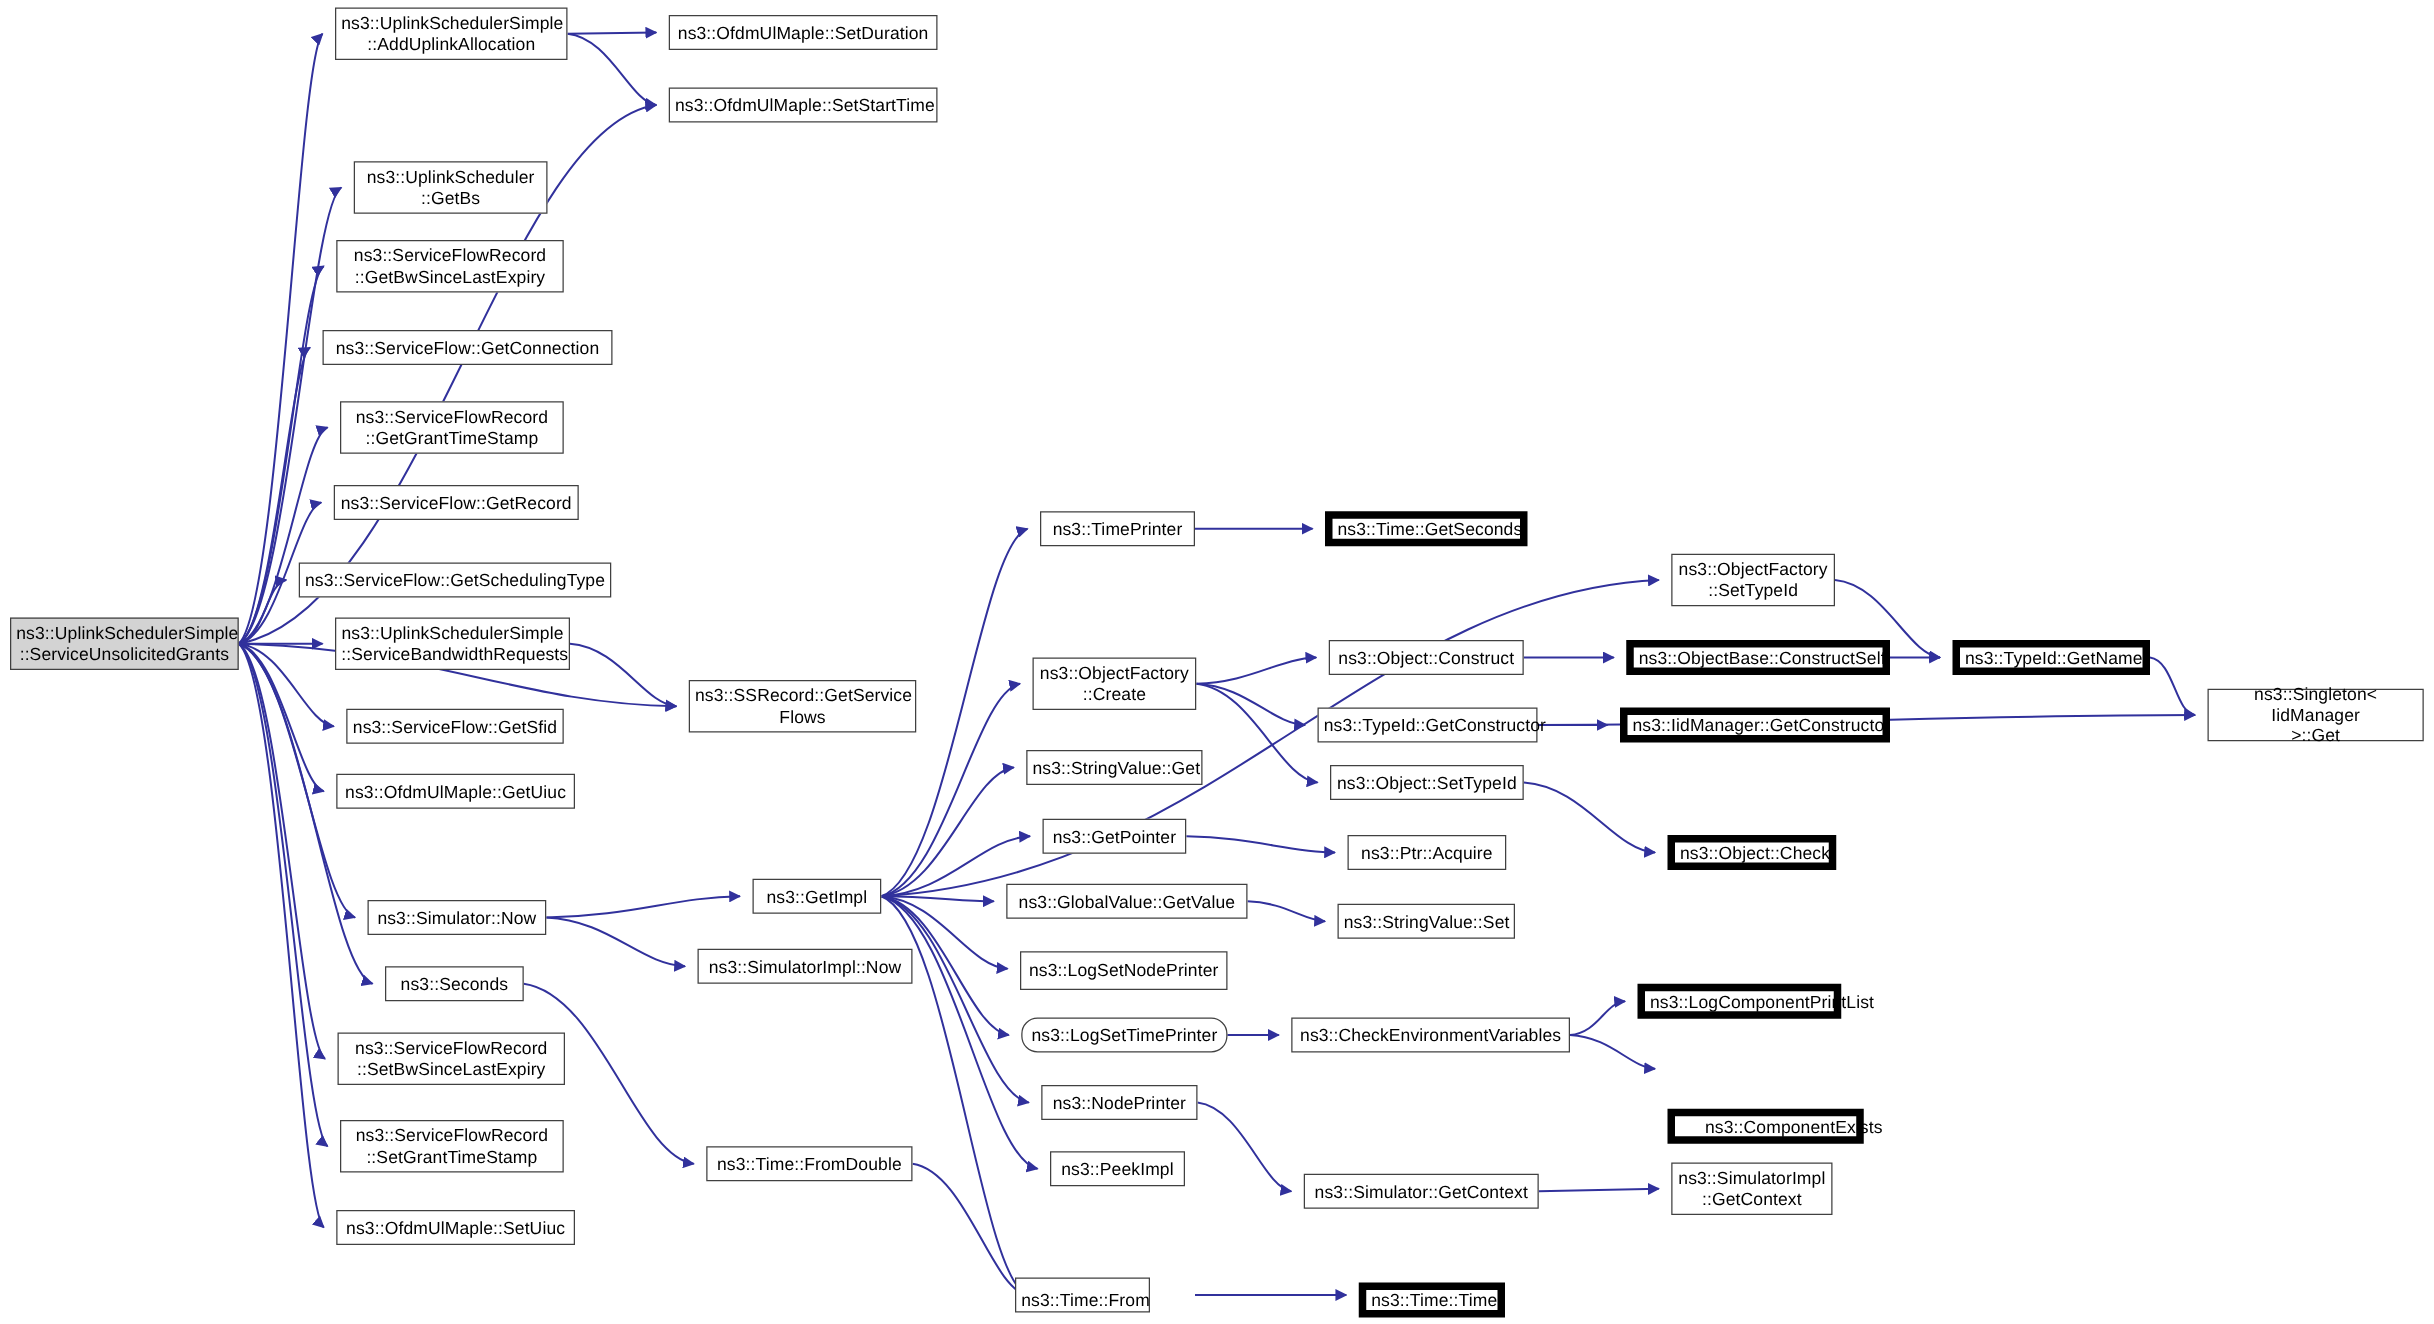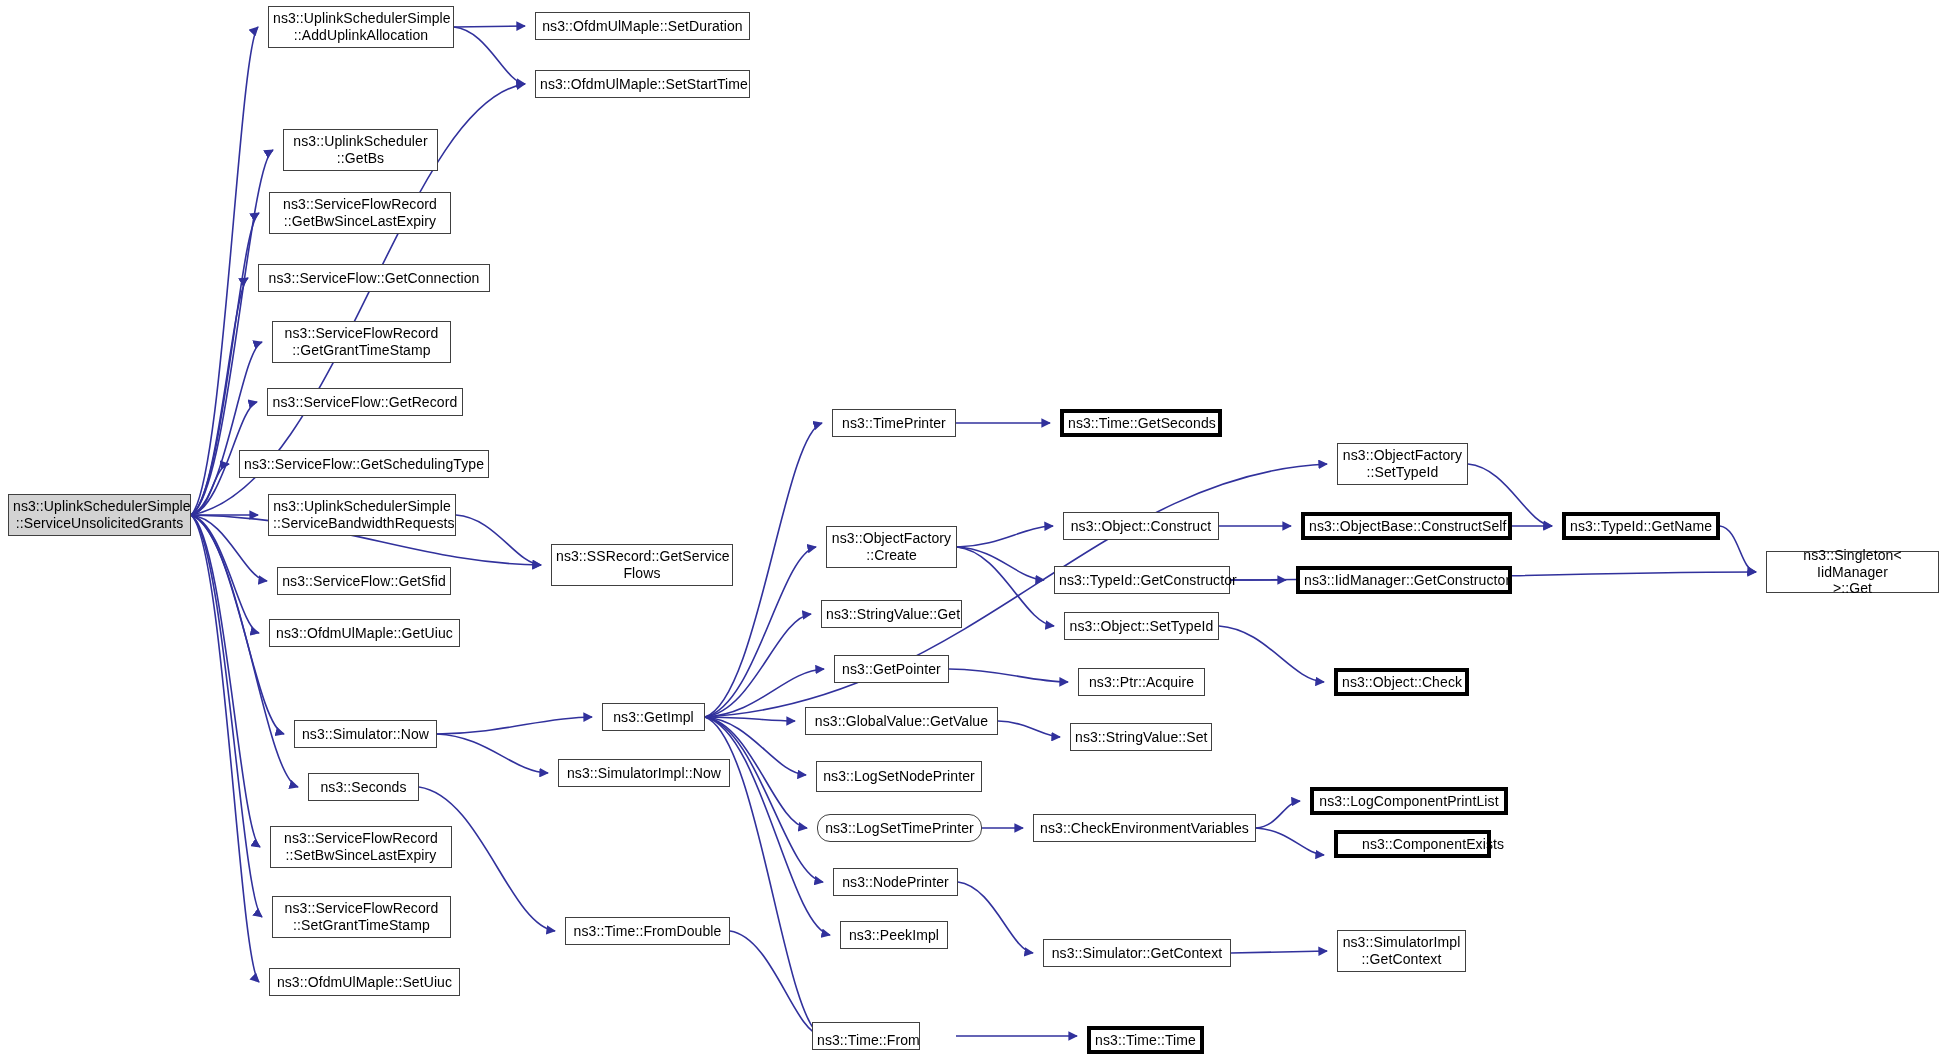--- a/index.html
+++ b/index.html
@@ -35,21 +35,21 @@
     border: 1px solid #404040;
     color: #000000;
     font-size: 14px;
     line-height: 1.18;
     letter-spacing: 0.1px;
     white-space: pre-line;
     padding: 0 4px;
     z-index: 5;
   }
   .node.red {
-    border: 4px solid #000000;
+    border: 6px solid #000000;
   }
   .node.root {
     background: #d3d3d3;
     border: 1px solid #404040;
   }
   .node-label {
     display: block;
     width: 100%;
   }
 </style>
@@ -168,22 +168,22 @@
       <div class="node" style="left: 821px; top: 600px; width: 141px; height: 28px;"><span class="node-label">ns3::StringValue::Get</span></div>
       <div class="node" style="left: 1064px; top: 612px; width: 155px; height: 28px;"><span class="node-label">ns3::Object::SetTypeId</span></div>
       <div class="node" style="left: 834px; top: 655px; width: 115px; height: 28px;"><span class="node-label">ns3::GetPointer</span></div>
       <div class="node" style="left: 1078px; top: 668px; width: 127px; height: 28px;"><span class="node-label">ns3::Ptr::Acquire</span></div>
       <div class="node red" style="left: 1334px; top: 668px; width: 135px; height: 28px;"><span class="node-label">ns3::Object::Check</span></div>
       <div class="node" style="left: 805px; top: 707px; width: 193px; height: 28px;"><span class="node-label">ns3::GlobalValue::GetValue</span></div>
       <div class="node" style="left: 1070px; top: 723px; width: 142px; height: 28px;"><span class="node-label">ns3::StringValue::Set</span></div>
       <div class="node" style="left: 816px; top: 761px; width: 166px; height: 31px;"><span class="node-label">ns3::LogSetNodePrinter</span></div>
       <div class="node" style="left: 817px; top: 814px; width: 165px; height: 28px; border-radius: 13px;"><span class="node-label">ns3::LogSetTimePrinter</span></div>
       <div class="node" style="left: 1033px; top: 814px; width: 223px; height: 28px;"><span class="node-label">ns3::CheckEnvironmentVariables</span></div>
-      <div class="node red" style="left: 1310px; top: 787px; width: 198px; height: 28px;"><span class="node-label">ns3::LogComponentPrintList</span></div>
-      <div class="node red" style="left: 1334px; top: 830px; width: 157px; height: 28px; padding-left: 24px;"><span class="node-label">ns3::ComponentExists</span></div>
+      <div class="node red" style="left: 1310px; top: 787px; width: 163px; height: 28px;"><span class="node-label">ns3::LogComponentPrintList</span></div>
+      <div class="node red" style="left: 1334px; top: 887px; width: 157px; height: 28px; padding-left: 24px;"><span class="node-label">ns3::ComponentExists</span></div>
       <div class="node" style="left: 833px; top: 868px; width: 125px; height: 28px;"><span class="node-label">ns3::NodePrinter</span></div>
       <div class="node" style="left: 840px; top: 921px; width: 108px; height: 28px;"><span class="node-label">ns3::PeekImpl</span></div>
       <div class="node" style="left: 1043px; top: 939px; width: 188px; height: 28px;"><span class="node-label">ns3::Simulator::GetContext</span></div>
       <div class="node" style="left: 1337px; top: 930px; width: 129px; height: 42px;"><span class="node-label">ns3::SimulatorImpl
 ::GetContext</span></div>
       <div class="node" style="left: 812px; top: 1022px; width: 108px; height: 28px; align-items: flex-end;"><span class="node-label">ns3::Time::From</span></div>
       <div class="node red" style="left: 1087px; top: 1026px; width: 117px; height: 28px;"><span class="node-label">ns3::Time::Time</span></div>
     </div>
 </div>
 

